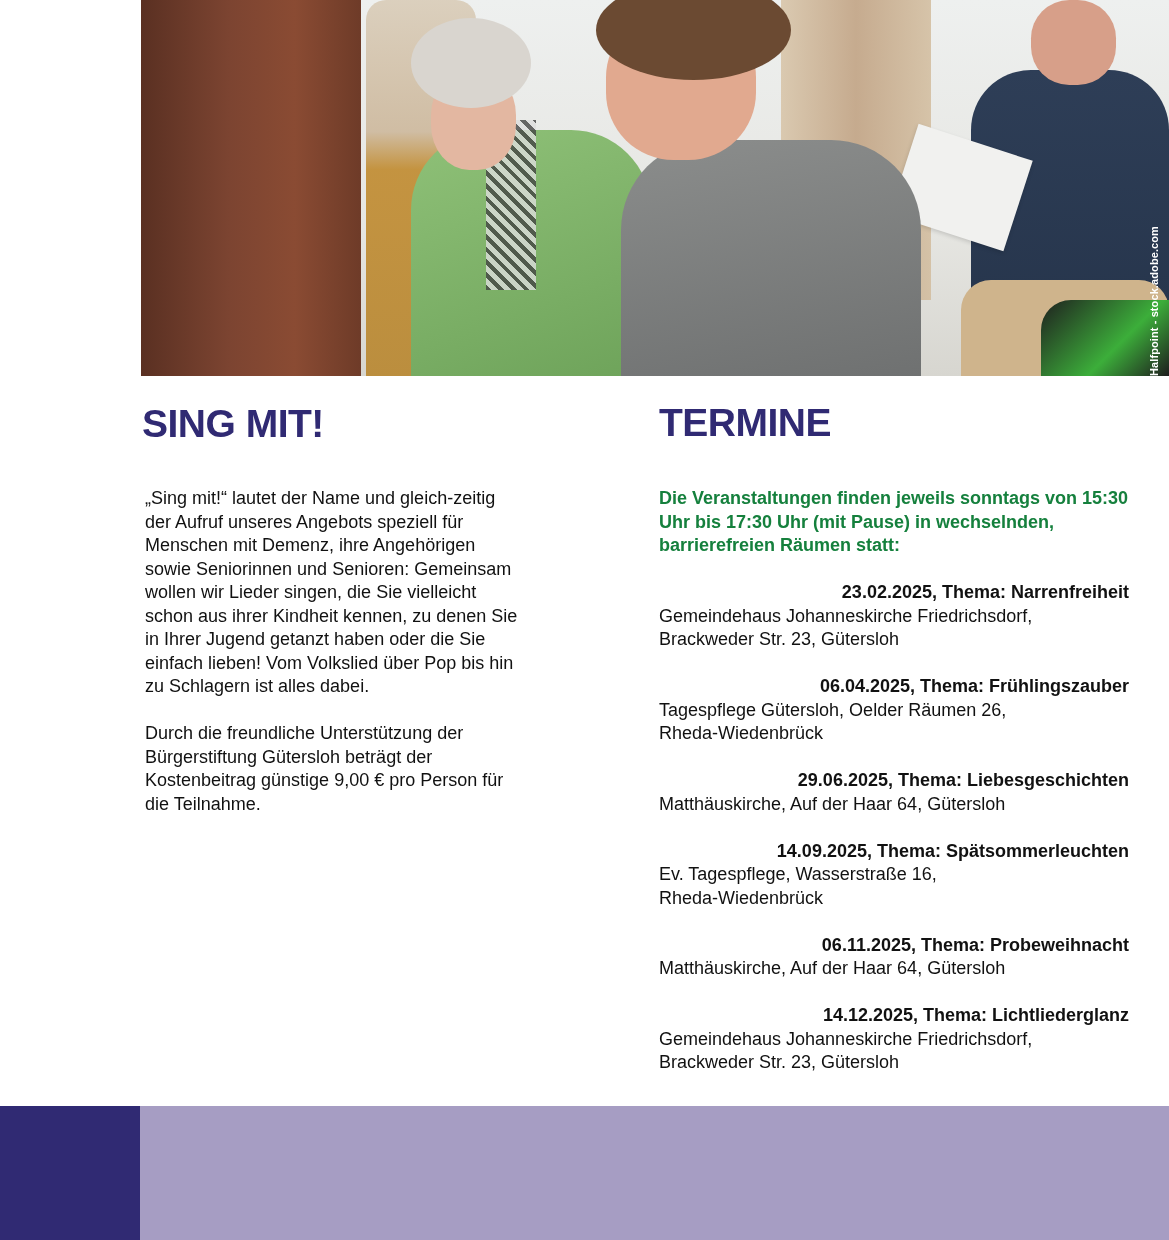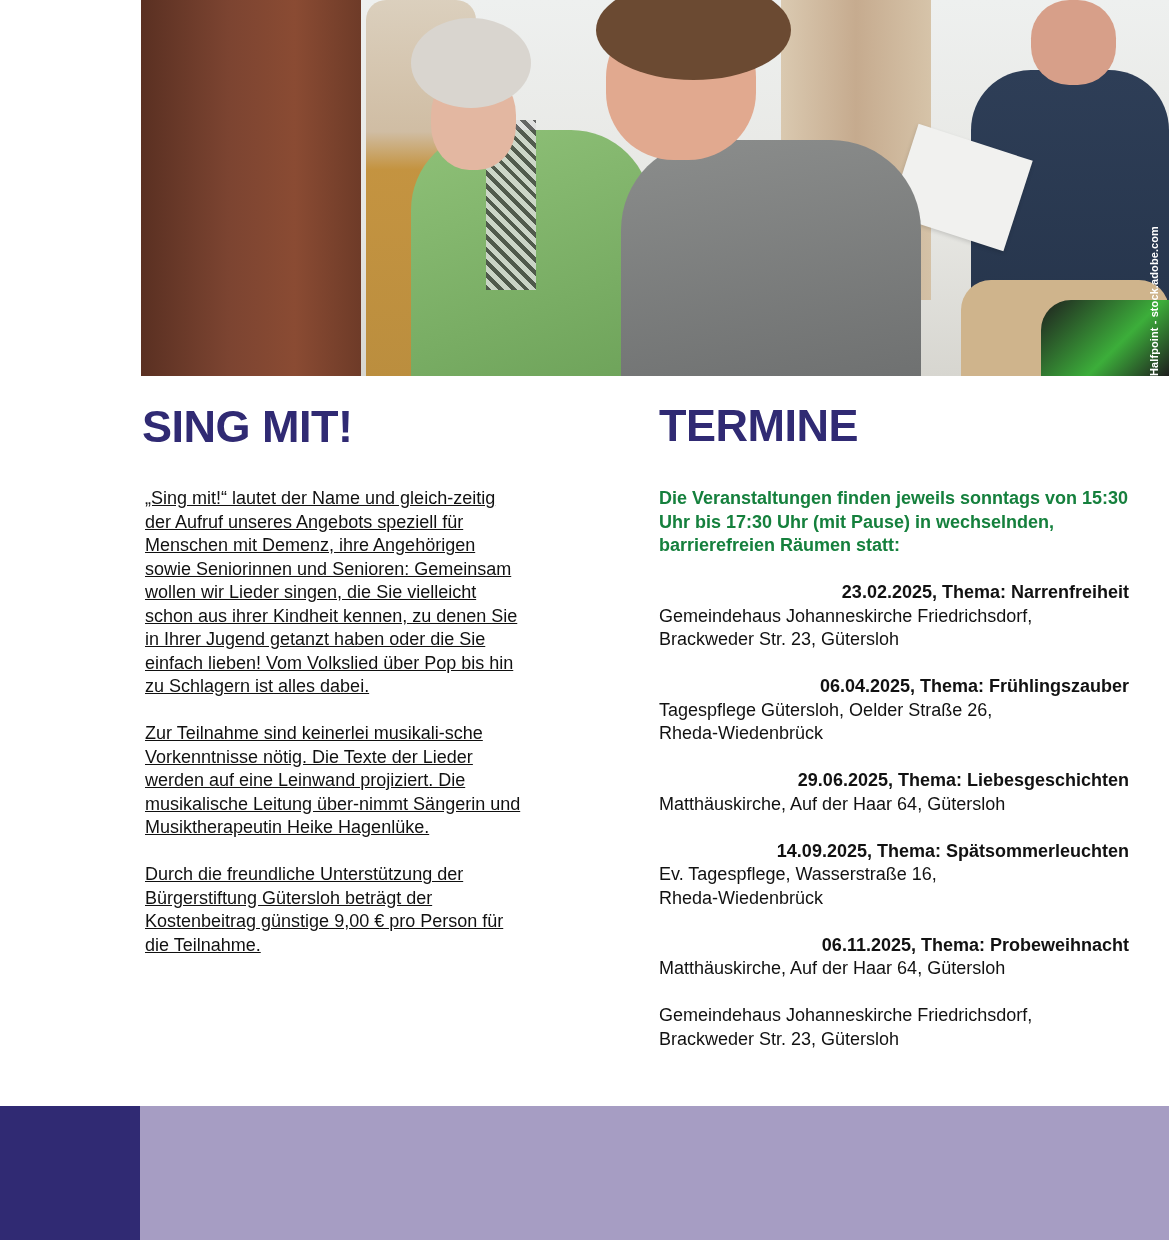--- a/index.html
+++ b/index.html
@@ -32,29 +32,29 @@
   .photo .old-man-vest { position:absolute; left:830px; top:70px; width:198px; height:230px; border-radius:60px 60px 0 0; background: linear-gradient(180deg,#2e3e57,#27364d); }
   .photo .old-man-pants { position:absolute; left:820px; top:280px; width:208px; height:96px; background:#cfb48c; border-radius:30px 30px 0 0; }
   .photo .sheet { position:absolute; left:760px; top:140px; width:120px; height:95px; background:#f1f1ef; transform: rotate(18deg); box-shadow: 0 2px 4px rgba(0,0,0,.15); }
   .photo .green-bag { position:absolute; left:900px; top:300px; width:128px; height:76px; background: linear-gradient(135deg,#1f1f1f,#3cae3a 60%,#1e1e1e); border-radius:30px 0 0 0; }
   .credit {
     position: absolute; left: 1148px; top: 376px; transform-origin: 0 0; transform: rotate(-90deg);
     color: #ffffff; font-size: 11px; font-weight: bold; white-space: nowrap; letter-spacing: 0.1px;
   }
   .heading {
     position: absolute; margin: 0; color: #302a73; font-weight: bold;
-    font-size: 45px; letter-spacing: -0.5px; line-height: 1;
+    font-size: 39px; letter-spacing: -0.5px; line-height: 1;
   }
   #h-left { left: 142px; top: 404px; }
   #h-right { left: 659px; top: 403px; }
   .body-text {
     position: absolute; font-size: 18px; line-height: 23.5px; color: #111111;
   }
   #left-col { left: 145px; top: 487px; width: 380px; }
-  #left-col p { margin: 0 0 23.5px 0; text-decoration: underline; }
+  #left-col p { margin: 0 0 23.5px 0; }
   #right-col { left: 659px; top: 487px; width: 470px; }
   .intro { color: #15803d; font-weight: bold; margin: 0 0 23.5px 0; }
   .event { margin: 0 0 23.5px 0; }
   .event .title { font-weight: bold; display: block; text-align: right; }
   .event .loc { display: block; }
   .footer-dark { position: absolute; left: 0; top: 1106px; width: 140px; height: 134px; background: #302a73; }
   .footer-light { position: absolute; left: 140px; top: 1106px; width: 1029px; height: 134px; background: #a69dc3; }
 </style>
 </head>
 <body>
@@ -77,55 +77,55 @@
   <div class="man-hair"></div>
   <div class="piano"></div>
 </div>
 <div class="credit">Halfpoint - stock.adobe.com</div>
 
 <h1 class="heading" id="h-left">SING MIT!</h1>
 <h1 class="heading" id="h-right">TERMINE</h1>
 
 <div class="body-text" id="left-col">
   <p>„Sing mit!“ lautet der Name und gleich-zeitig der Aufruf unseres Angebots speziell für Menschen mit Demenz, ihre Angehörigen sowie Seniorinnen und Senioren: Gemeinsam wollen wir Lieder singen, die Sie vielleicht schon aus ihrer Kindheit kennen, zu denen Sie in Ihrer Jugend getanzt haben oder die Sie einfach lieben! Vom Volkslied über Pop bis hin zu Schlagern ist alles dabei.</p>
-  <p>Zur Teilnahme sind keinerlei musikali-sche Vorkenntnisse nötig. Die Texte der Lieder werden auf eine Leinwand projiziert. Die musikalische Leitung über-nimmt Sängerin und Musiktherapeutin Heike Hagenlüke.</p>
   <p>Durch die freundliche Unterstützung der Bürgerstiftung Gütersloh beträgt der Kostenbeitrag günstige 9,00 € pro Person für die Teilnahme.</p>
 </div>
 
 <div class="body-text" id="right-col">
   <p class="intro">Die Veranstaltungen finden jeweils sonntags von 15:30 Uhr bis 17:30 Uhr (mit Pause) in wechselnden, barrierefreien Räumen statt:</p>
 
   <div class="event">
     <span class="title">23.02.2025, Thema: Narrenfreiheit</span>
     <span class="loc">Gemeindehaus Johanneskirche Friedrichsdorf,</span>
     <span class="loc">Brackweder Str. 23, Gütersloh</span>
   </div>
 
   <div class="event">
     <span class="title">06.04.2025, Thema: Frühlingszauber</span>
-    <span class="loc">Tagespflege Gütersloh, Oelder Straße 26,</span>
+    <span class="loc">Tagespflege Gütersloh, Oelder Räumen 26,</span>
     <span class="loc">Rheda-Wiedenbrück</span>
   </div>
 
   <div class="event">
     <span class="title">29.06.2025, Thema: Liebesgeschichten</span>
     <span class="loc">Matthäuskirche, Auf der Haar 64, Gütersloh</span>
   </div>
 
   <div class="event">
     <span class="title">14.09.2025, Thema: Spätsommerleuchten</span>
     <span class="loc">Ev. Tagespflege, Wasserstraße 16,</span>
     <span class="loc">Rheda-Wiedenbrück</span>
   </div>
 
   <div class="event">
     <span class="title">06.11.2025, Thema: Probeweihnacht</span>
     <span class="loc">Matthäuskirche, Auf der Haar 64, Gütersloh</span>
   </div>
 
   <div class="event">
+    <span class="title">14.12.2025, Thema: Lichtliederglanz</span>
     <span class="loc">Gemeindehaus Johanneskirche Friedrichsdorf,</span>
     <span class="loc">Brackweder Str. 23, Gütersloh</span>
   </div>
 </div>
 
 <div class="footer-dark"></div>
 <div class="footer-light"></div>
 
 </body></html>

